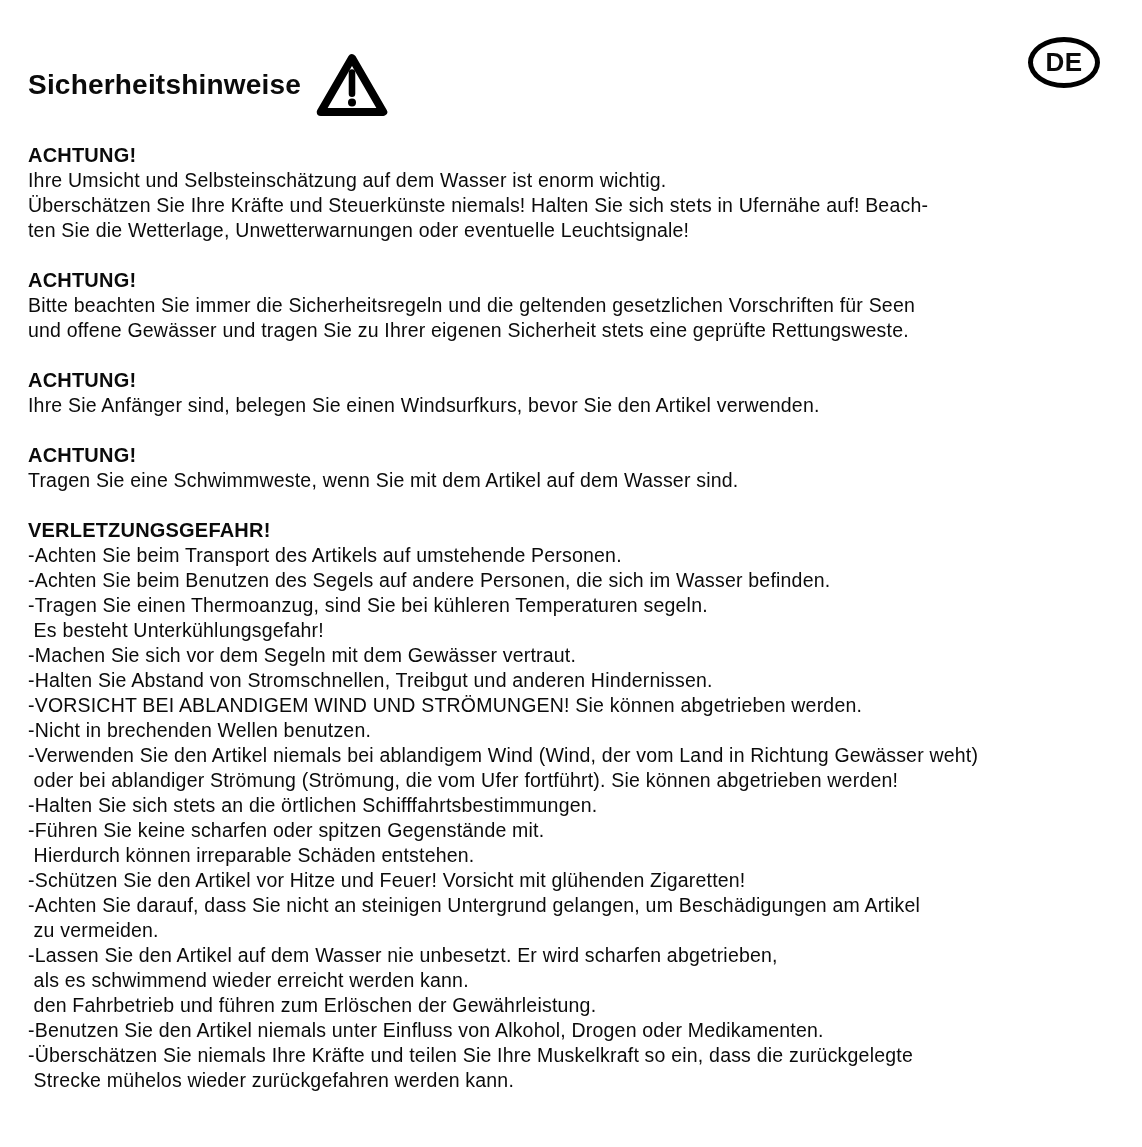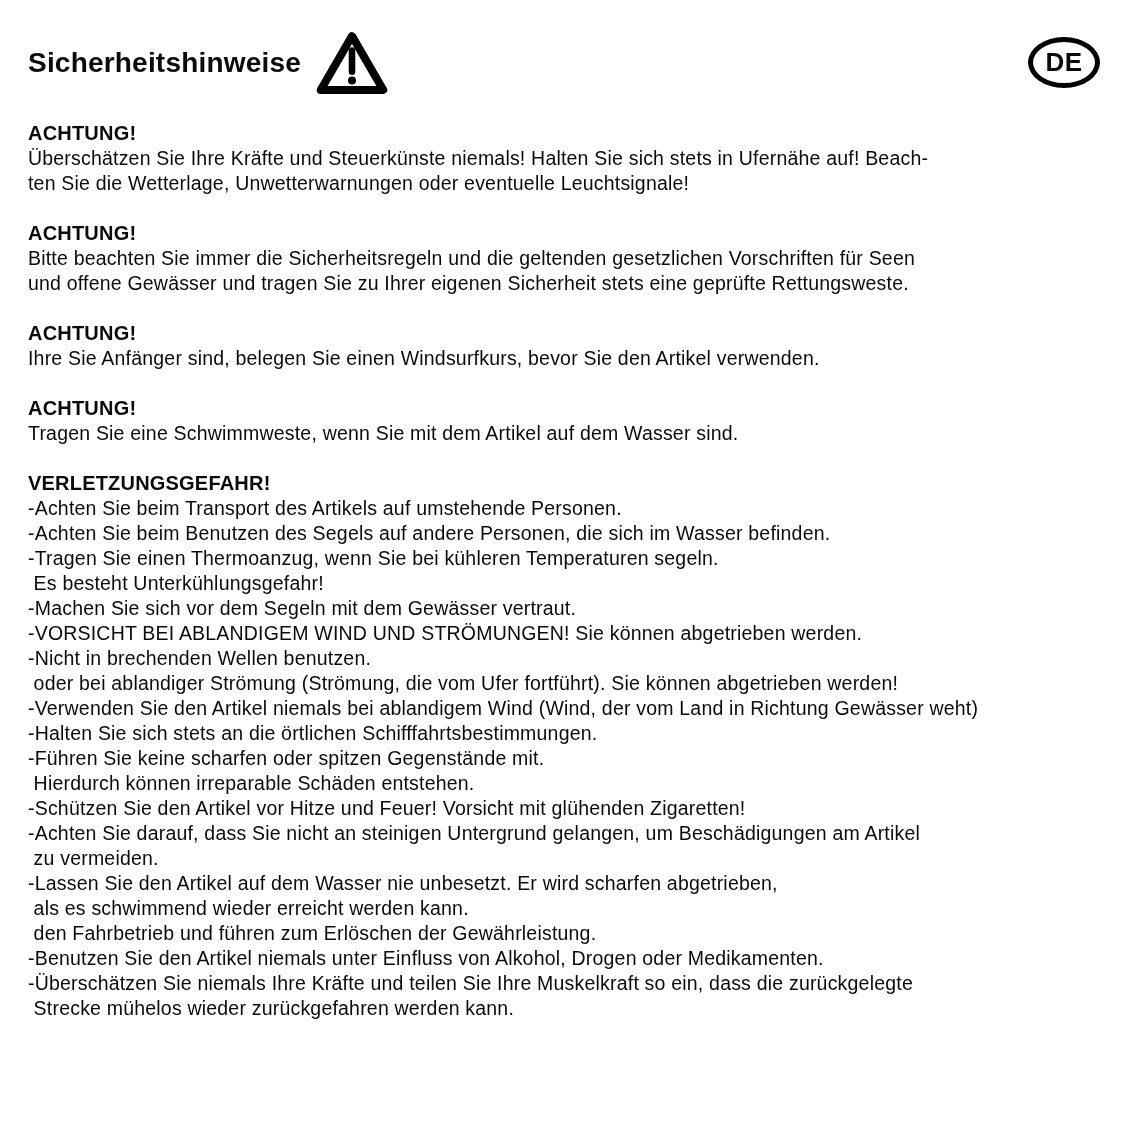--- a/index.html
+++ b/index.html
@@ -11,21 +11,21 @@
     padding: 0 18px 0 28px;
     background: #ffffff;
     color: #0b0b0b;
     font-family: "Liberation Sans", "DejaVu Sans", sans-serif;
     overflow: hidden;
   }
   .title-row {
     display: flex;
     align-items: center;
     gap: 14px;
-    padding-top: 30px;
+    padding-top: 52px;
     height: 66px;
   }
   .page-title {
     font-size: 28px;
     font-weight: bold;
     letter-spacing: 0.2px;
     white-space: pre;
   }
   .warning-triangle { width: 74px; height: 64px; flex: 0 0 auto; }
   .lang-badge {
@@ -73,20 +73,21 @@
       </svg>
     </span>
   </div>
 
   <div class="lang-badge">
     <span>DE</span>
   </div>
 
   <div class="section">
     <div class="section-heading">ACHTUNG!</div>
+    <div class="body-line">Ihre Umsicht und Selbsteinschätzung auf dem Wasser ist enorm wichtig.</div>
     <div class="body-line">Überschätzen Sie Ihre Kräfte und Steuerkünste niemals! Halten Sie sich stets in Ufernähe auf! Beach-</div>
     <div class="body-line">ten Sie die Wetterlage, Unwetterwarnungen oder eventuelle Leuchtsignale!</div>
   </div>
 
   <div class="section">
     <div class="section-heading">ACHTUNG!</div>
     <div class="body-line">Bitte beachten Sie immer die Sicherheitsregeln und die geltenden gesetzlichen Vorschriften für Seen</div>
     <div class="body-line">und offene Gewässer und tragen Sie zu Ihrer eigenen Sicherheit stets eine geprüfte Rettungsweste.</div>
   </div>
 
@@ -97,27 +98,28 @@
 
   <div class="section">
     <div class="section-heading">ACHTUNG!</div>
     <div class="body-line">Tragen Sie eine Schwimmweste, wenn Sie mit dem Artikel auf dem Wasser sind.</div>
   </div>
 
   <div class="section">
     <div class="section-heading">VERLETZUNGSGEFAHR!</div>
     <div class="body-line">-Achten Sie beim Transport des Artikels auf umstehende Personen.</div>
     <div class="body-line">-Achten Sie beim Benutzen des Segels auf andere Personen, die sich im Wasser befinden.</div>
-    <div class="body-line">-Tragen Sie einen Thermoanzug, wenn Sie bei kühleren Temperaturen segeln.</div>
+    <div class="body-line">-Tragen Sie einen Thermoanzug, sind Sie bei kühleren Temperaturen segeln.</div>
     <div class="body-line"> Es besteht Unterkühlungsgefahr!</div>
     <div class="body-line">-Machen Sie sich vor dem Segeln mit dem Gewässer vertraut.</div>
+    <div class="body-line">-Halten Sie Abstand von Stromschnellen, Treibgut und anderen Hindernissen.</div>
     <div class="body-line">-VORSICHT BEI ABLANDIGEM WIND UND STRÖMUNGEN! Sie können abgetrieben werden.</div>
     <div class="body-line">-Nicht in brechenden Wellen benutzen.</div>
+    <div class="body-line">-Verwenden Sie den Artikel niemals bei ablandigem Wind (Wind, der vom Land in Richtung Gewässer weht)</div>
     <div class="body-line"> oder bei ablandiger Strömung (Strömung, die vom Ufer fortführt). Sie können abgetrieben werden!</div>
-    <div class="body-line">-Verwenden Sie den Artikel niemals bei ablandigem Wind (Wind, der vom Land in Richtung Gewässer weht)</div>
     <div class="body-line">-Halten Sie sich stets an die örtlichen Schifffahrtsbestimmungen.</div>
     <div class="body-line">-Führen Sie keine scharfen oder spitzen Gegenstände mit.</div>
     <div class="body-line"> Hierdurch können irreparable Schäden entstehen.</div>
     <div class="body-line">-Schützen Sie den Artikel vor Hitze und Feuer! Vorsicht mit glühenden Zigaretten!</div>
     <div class="body-line">-Achten Sie darauf, dass Sie nicht an steinigen Untergrund gelangen, um Beschädigungen am Artikel</div>
     <div class="body-line"> zu vermeiden.</div>
     <div class="body-line">-Lassen Sie den Artikel auf dem Wasser nie unbesetzt. Er wird scharfen abgetrieben,</div>
     <div class="body-line"> als es schwimmend wieder erreicht werden kann.</div>
     <div class="body-line"> den Fahrbetrieb und führen zum Erlöschen der Gewährleistung.</div>
     <div class="body-line">-Benutzen Sie den Artikel niemals unter Einfluss von Alkohol, Drogen oder Medikamenten.</div>

